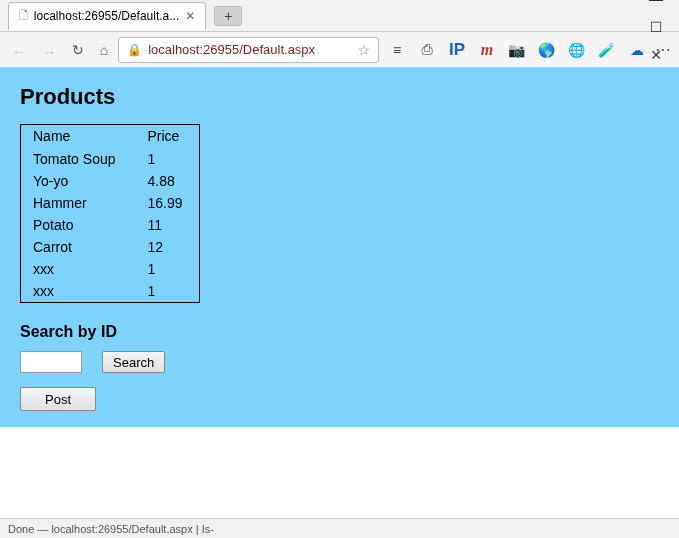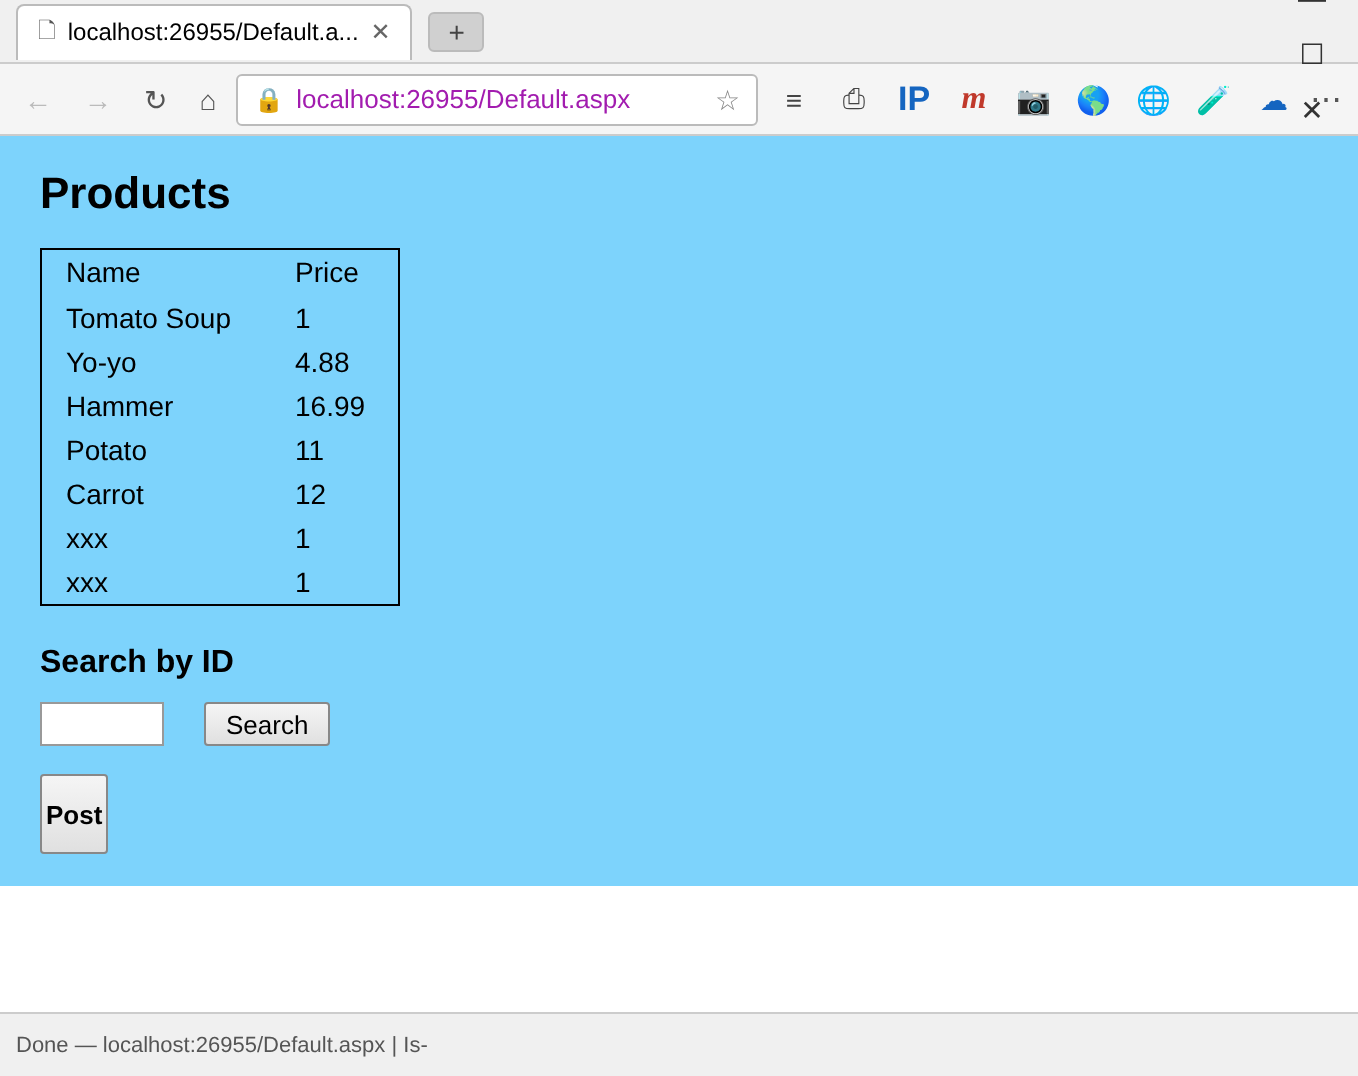--- a/index.html
+++ b/index.html
@@ -124,21 +124,21 @@
       gap: 6px;
     }
 
     .address-bar-icon {
       color: #555;
       font-size: 12px;
     }
 
     .address-bar-url {
       font-size: 13px;
-      color: #a21caf;
+      color: #7f1d1d;
       flex: 1;
     }
 
     .address-bar-star {
       color: #888;
       font-size: 14px;
     }
 
     
     .toolbar-icons {
@@ -235,37 +235,36 @@
       height: 22px;
       padding: 0 10px;
       border: 1px solid #888;
       background: linear-gradient(to bottom, #f5f5f5, #e0e0e0);
       font-size: 13px;
       cursor: pointer;
       border-radius: 2px;
     }
 
     .post-button {
-      height: 40px;
-      padding: 0 2px;
+      height: 24px;
+      padding: 0 24px;
       border: 1px solid #888;
       background: linear-gradient(to bottom, #f5f5f5, #e0e0e0);
       font-size: 13px;
       cursor: pointer;
       border-radius: 2px;
-      font-weight: bold;
     }
 
     
     .status-bar {
       position: fixed;
       bottom: 0;
       left: 0;
       right: 0;
-      height: 32px;
+      height: 20px;
       background: #f0f0f0;
       border-top: 1px solid #ccc;
       display: flex;
       align-items: center;
       padding: 0 8px;
       font-size: 11px;
       color: #555;
     }
   </style>
 </head>

